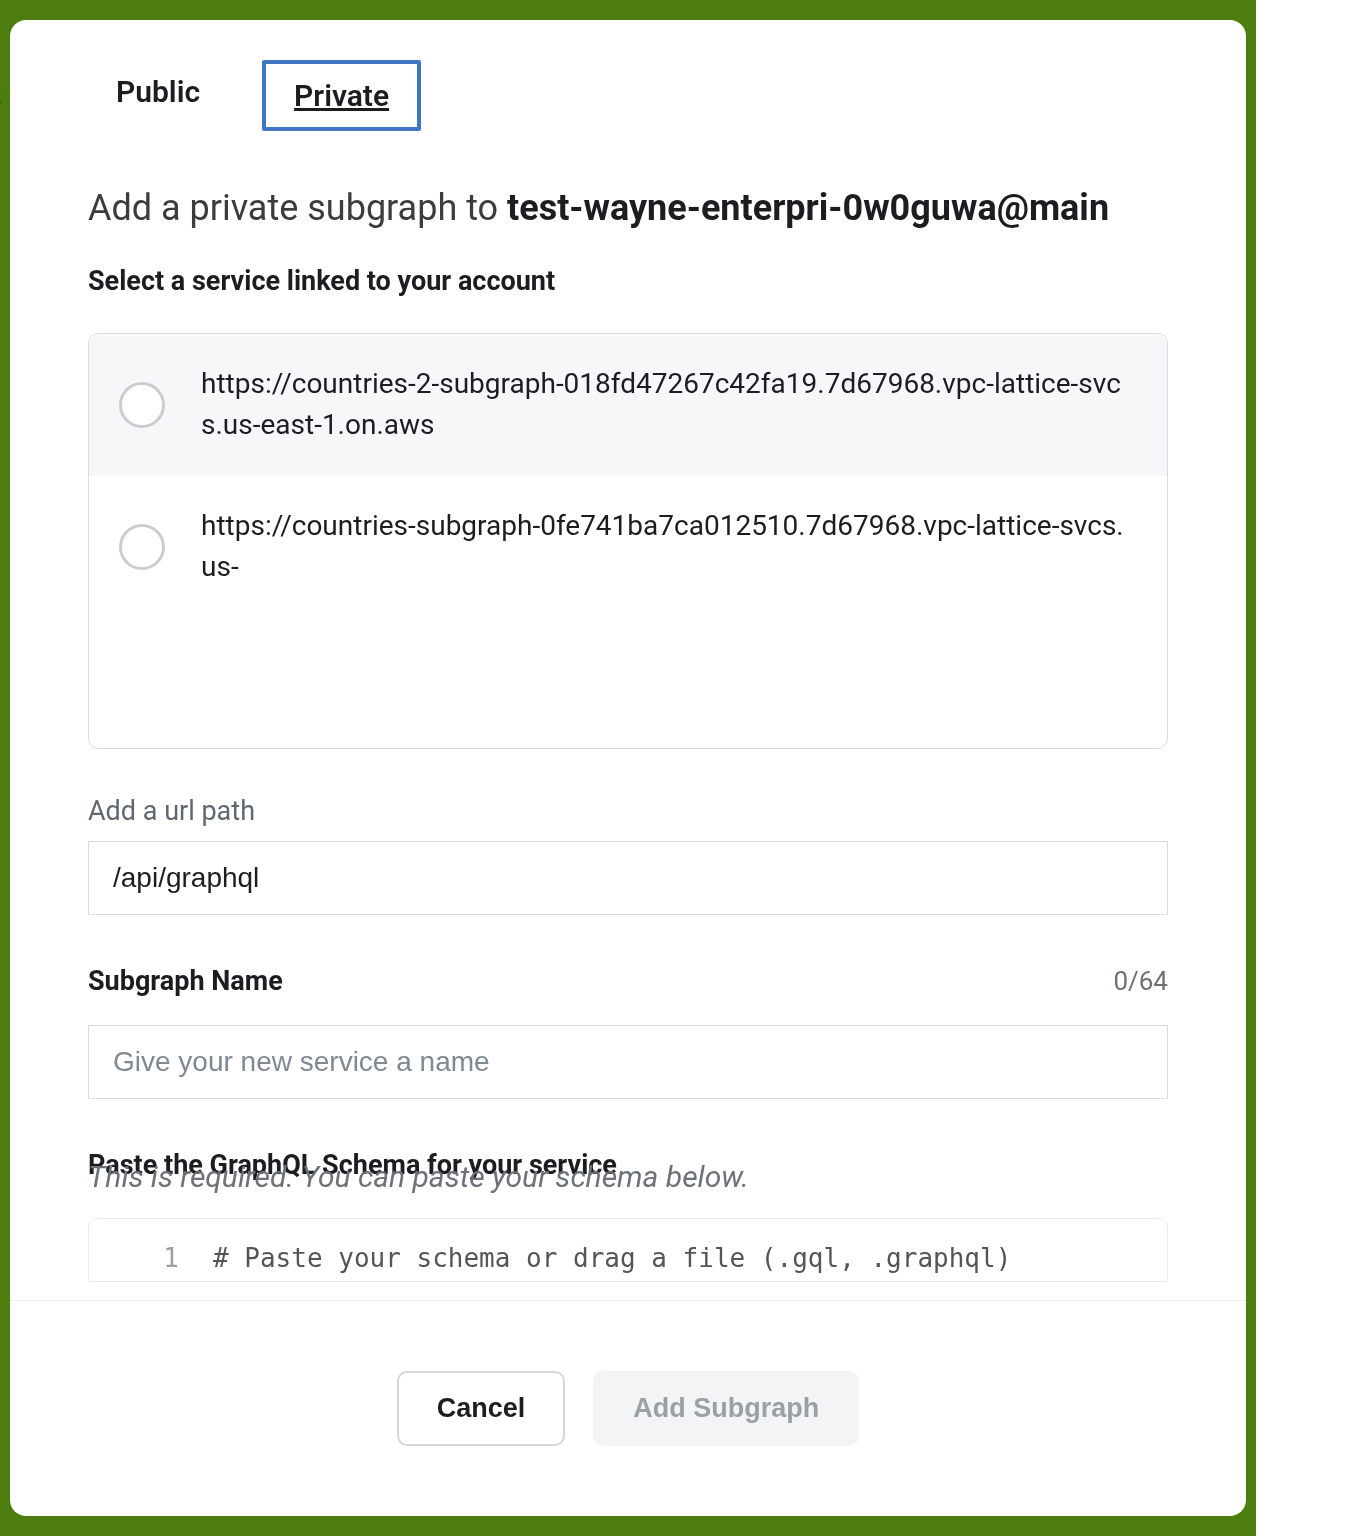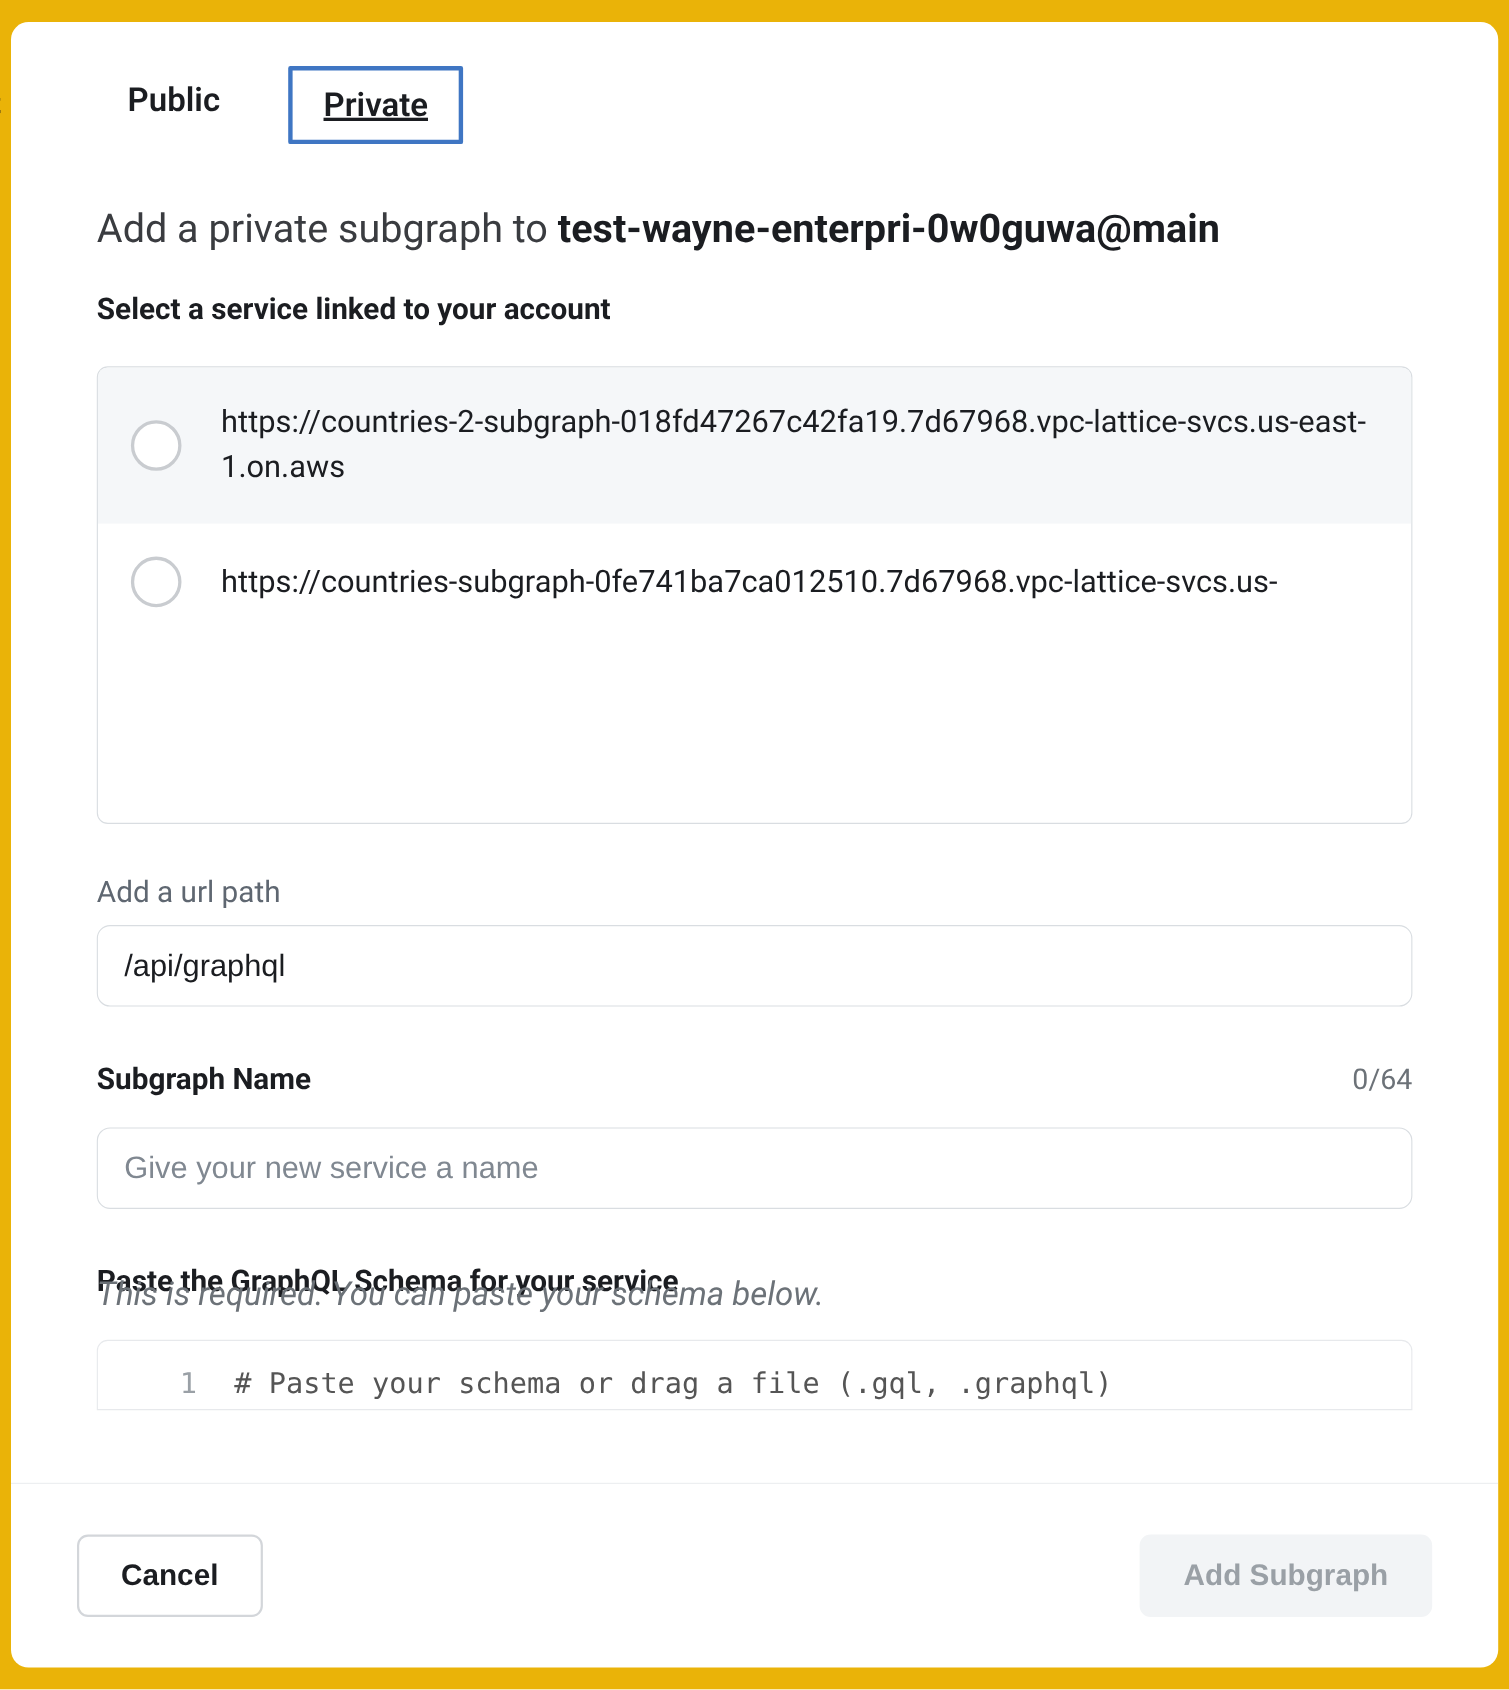--- a/index.html
+++ b/index.html
@@ -1,19 +1,19 @@
 <!DOCTYPE html>
 <html><head>
 <meta charset="utf-8">
 <style>
   * { box-sizing: border-box; margin: 0; padding: 0; }
   html, body { width: 1372px; height: 1536px; font-family: -apple-system, BlinkMacSystemFont, "Segoe UI", Roboto, Helvetica, Arial, sans-serif; }
   .backdrop {
-    width: 1372px; height: 1536px;
-    background: #eab308;
+    width: 1256px; height: 1536px;
+    background: #4d7c0f;
     position: relative;
   }
   .modal {
     position: absolute;
     top: 20px; left: 10px; right: 10px; bottom: 20px;
     background: #fff;
     border-radius: 16px;
     display: flex;
     flex-direction: column;
     overflow: hidden;
@@ -59,36 +59,36 @@
   }
   .radio.selected { background: #1f5fbf; border-color: #1f5fbf; }
   .radio.selected svg { display: block; }
   .radio svg { display: none; }
   .service-url { font-size: 28px; color: #1b1d21; line-height: 1.45; word-break: break-all; }
   .field-label { font-size: 27px; color: #5f6771; margin-bottom: 14px; }
   .field-label.dark { color: #1b1d21; font-weight: 700; }
   .row-between { display: flex; justify-content: space-between; align-items: baseline; margin-bottom: 14px; }
   .counter { font-size: 26px; color: #6c7278; }
   .text-input {
-    width: 100%; border: 1px solid #d9dde1; border-radius: 12px;
+    width: 100%; border: 1px solid #d9dde1; border-radius: 0;
     font-size: 28px; padding: 20px 24px; color: #1b1d21;
     margin-bottom: 50px;
   }
   .text-input::placeholder { color: #808891; }
   .hint { font-size: 30px; font-style: italic; color: #6c7278; margin-top: -28px; margin-bottom: 24px; }
   .code-box {
     border: 1px solid #e7e9ec; border-top-left-radius: 10px; border-top-right-radius: 10px;
     padding: 24px 30px 0 30px; font-family: ui-monospace, Menlo, Consolas, monospace;
     font-size: 26px; color: #555; height: 64px; overflow: hidden;
   }
   .gutter { color: #9aa0a6; display: inline-block; width: 60px; text-align: right; margin-right: 34px; }
   .footer {
     border-top: 1px solid #eceef0;
-    padding: 46px 60px;
-    display: flex; justify-content: space-between; gap: 28px;
+    padding: 70px 60px;
+    display: flex; justify-content: center; gap: 28px;
   }
   .btn {
     font-size: 27px; padding: 20px 38px; border-radius: 10px; cursor: pointer;
   }
   .btn-secondary { background: #fff; border: 2px solid #d3d6da; color: #1b1d21; font-weight: 600; }
   .btn-primary { background: #f2f4f6; border: 2px solid #f2f4f6; color: #9aa0a6; font-weight: 600; }
   .bg-fragment { position: absolute; color: #1d4fbe; font-size: 26px; }
 </style>
 </head>
 <body>

